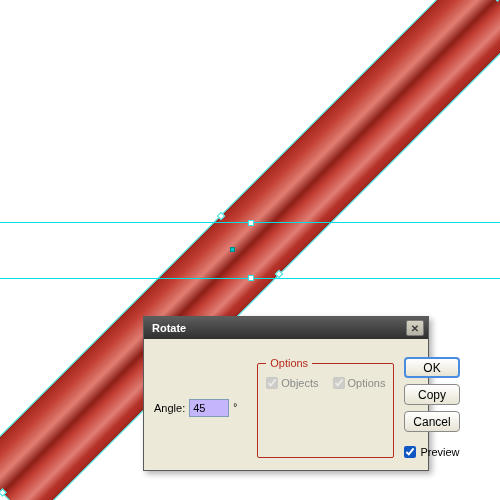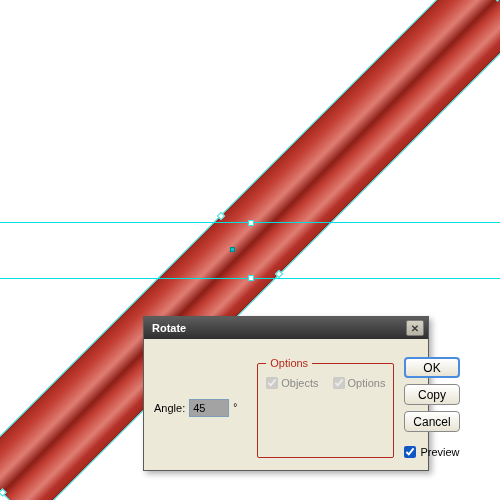--- a/index.html
+++ b/index.html
@@ -138,21 +138,21 @@
     gap: 4px;
     padding-right: 6px;
   }
   .angle-row label {
     color: #000;
   }
   .angle-input {
     width: 40px;
     height: 18px;
     border: 1px solid #7e9db9;
-    background: #a3a3a3;
+    background: #c4b5fd;
     padding: 0 3px;
     font-size: 11px;
   }
   .deg {
     font-size: 10px;
     color: #000;
   }
 
   fieldset.options {
     border: 1px solid #b62a1e;

